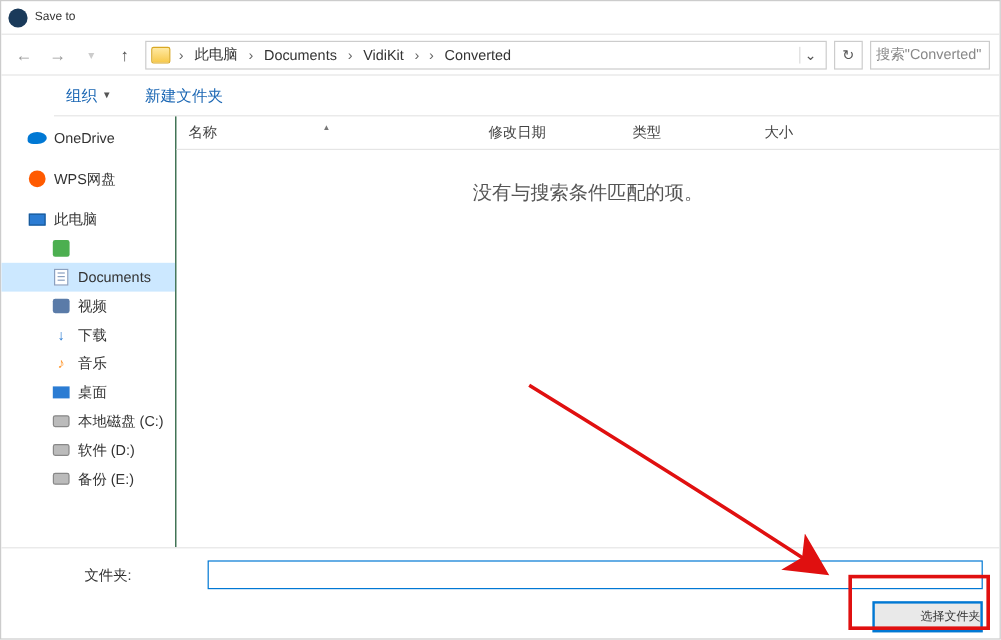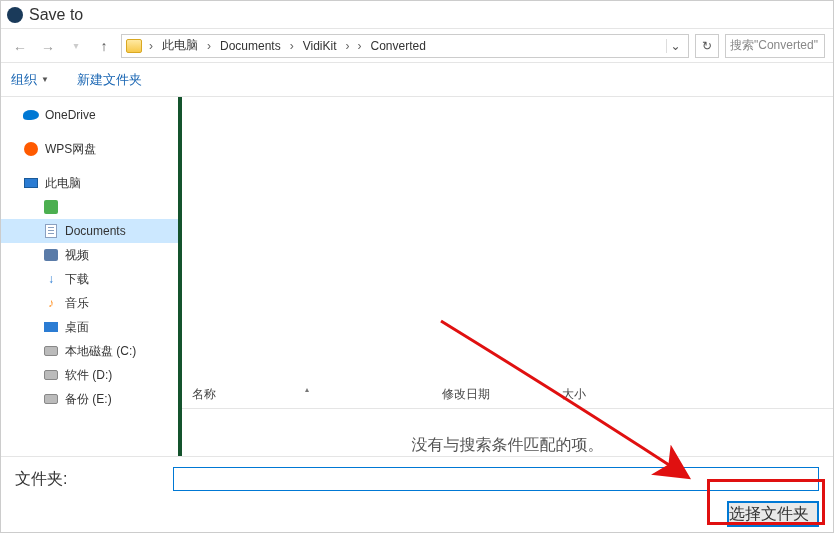--- a/index.html
+++ b/index.html
@@ -24,21 +24,21 @@
     padding: 0 6px;
     border-bottom: 1px solid #e5e5e5;
     gap: 6px;
   }
   .app-icon {
     width: 16px; height: 16px;
     border-radius: 50%;
     background: #1a3a5a;
     display: inline-block;
   }
-  .title-text { font-size: 16px; color: #333; }
+  .title-text { font-size: 10px; color: #333; }
 
   
   .navbar {
     height: 34px;
     display: flex;
     align-items: center;
     padding: 0 8px;
     gap: 6px;
     border-bottom: 1px solid #e5e5e5;
   }
@@ -97,33 +97,34 @@
 
   
   .toolbar {
     height: 34px;
     display: flex;
     align-items: center;
     padding: 0 10px;
     gap: 28px;
     border-bottom: 1px solid #e5e5e5;
     color: #1a66b3;
+    margin-left: 44px;
   }
   .tool-item { display: flex; align-items: center; gap: 4px; cursor: default; font-size:13px;}
   .tool-dd { font-size: 8px; color: #555; }
 
   
   .main {
     display: flex;
     height: calc(100% - 28px - 34px - 34px - 76px);
     position: relative;
   }
   .sidebar {
-    width: 181px;
-    border-right: 4px solid #14532d;
+    width: 146px;
+    border-right: 1px solid #14532d;
     padding: 6px 0;
     overflow: hidden;
   }
   .tree-item {
     display: flex;
     align-items: center;
     height: 24px;
     padding-left: 22px;
     gap: 6px;
     cursor: default;
@@ -146,21 +147,21 @@
   .ic-video { background:#5a7ba8; width:14px;height:12px; border-radius:2px;}
   .ic-pic { background:#4aa8d8; width:14px;height:12px; border-radius:2px;}
   .ic-dl { color:#2b7cd3; font-weight:bold;}
   .ic-music { color:#ff9933;}
   .ic-desk { background:#2b7cd3; width:14px;height:10px;}
   .ic-disk { background:#bbb; width:14px;height:10px; border-radius:2px; border:1px solid #888;}
 
   .tree-gap { height: 10px; }
 
   
-  .filelist { flex:1; display:flex; flex-direction:column; position:relative;justify-content:flex-end;}
+  .filelist { flex:1; display:flex; flex-direction:column; position:relative;}
   .columns {
     height: 28px;
     display: flex;
     align-items: center;
     border-bottom: 1px solid #e5e5e5;
     font-size: 12px;
     color: #444;
   }
   .col { padding: 0 10px; }
   .col-name { width: 250px; position:relative;}
@@ -187,41 +188,41 @@
     display: flex;
     flex-direction: column;
     gap: 10px;
     position: relative;
   }
   .row-folder {
     display: flex;
     align-items: center;
     gap: 8px;
   }
-  .folder-label { width: 150px; text-align: left; font-size:16px;}
+  .folder-label { width: 150px; text-align: center; font-size:12px;}
   .folder-input {
     flex: 1;
     height: 24px;
     border: 1px solid #0078d4;
     outline: none;
     padding: 0 4px;
     font-size: 12px;
   }
   .row-buttons {
     display:flex;
     justify-content:flex-end;
     gap:8px;
   }
   .btn {
     min-width: 92px;
     height: 26px;
     border: 1px solid #999;
     background: #e9e9e9;
-    display: flex; align-items:center; justify-content:flex-start;
-    font-size: 16px;
+    display: flex; align-items:center; justify-content:flex-end;
+    font-size: 10px;
     cursor: default;
   }
   .btn.primary {
     border: 2px solid #0078d4;
   }
 
   
   .arrow-overlay {
     position: absolute;
     pointer-events: none;
@@ -354,20 +355,21 @@
     </div>
   </div>
 
   <div class="filelist">
     <div class="columns">
       <div class="col col-name">
         <span>名称</span>
         <span class="sort-ind">▴</span>
       </div>
       <div class="col col-date">修改日期</div>
+      <div class="col col-type">类型</div>
       <div class="col col-size">大小</div>
     </div>
     <div class="empty-msg">没有与搜索条件匹配的项。</div>
   </div>
 </div>
 
 <div class="bottom">
   <div class="row-folder">
     <div class="folder-label">文件夹:</div>
     <input class="folder-input" value="" style="">

